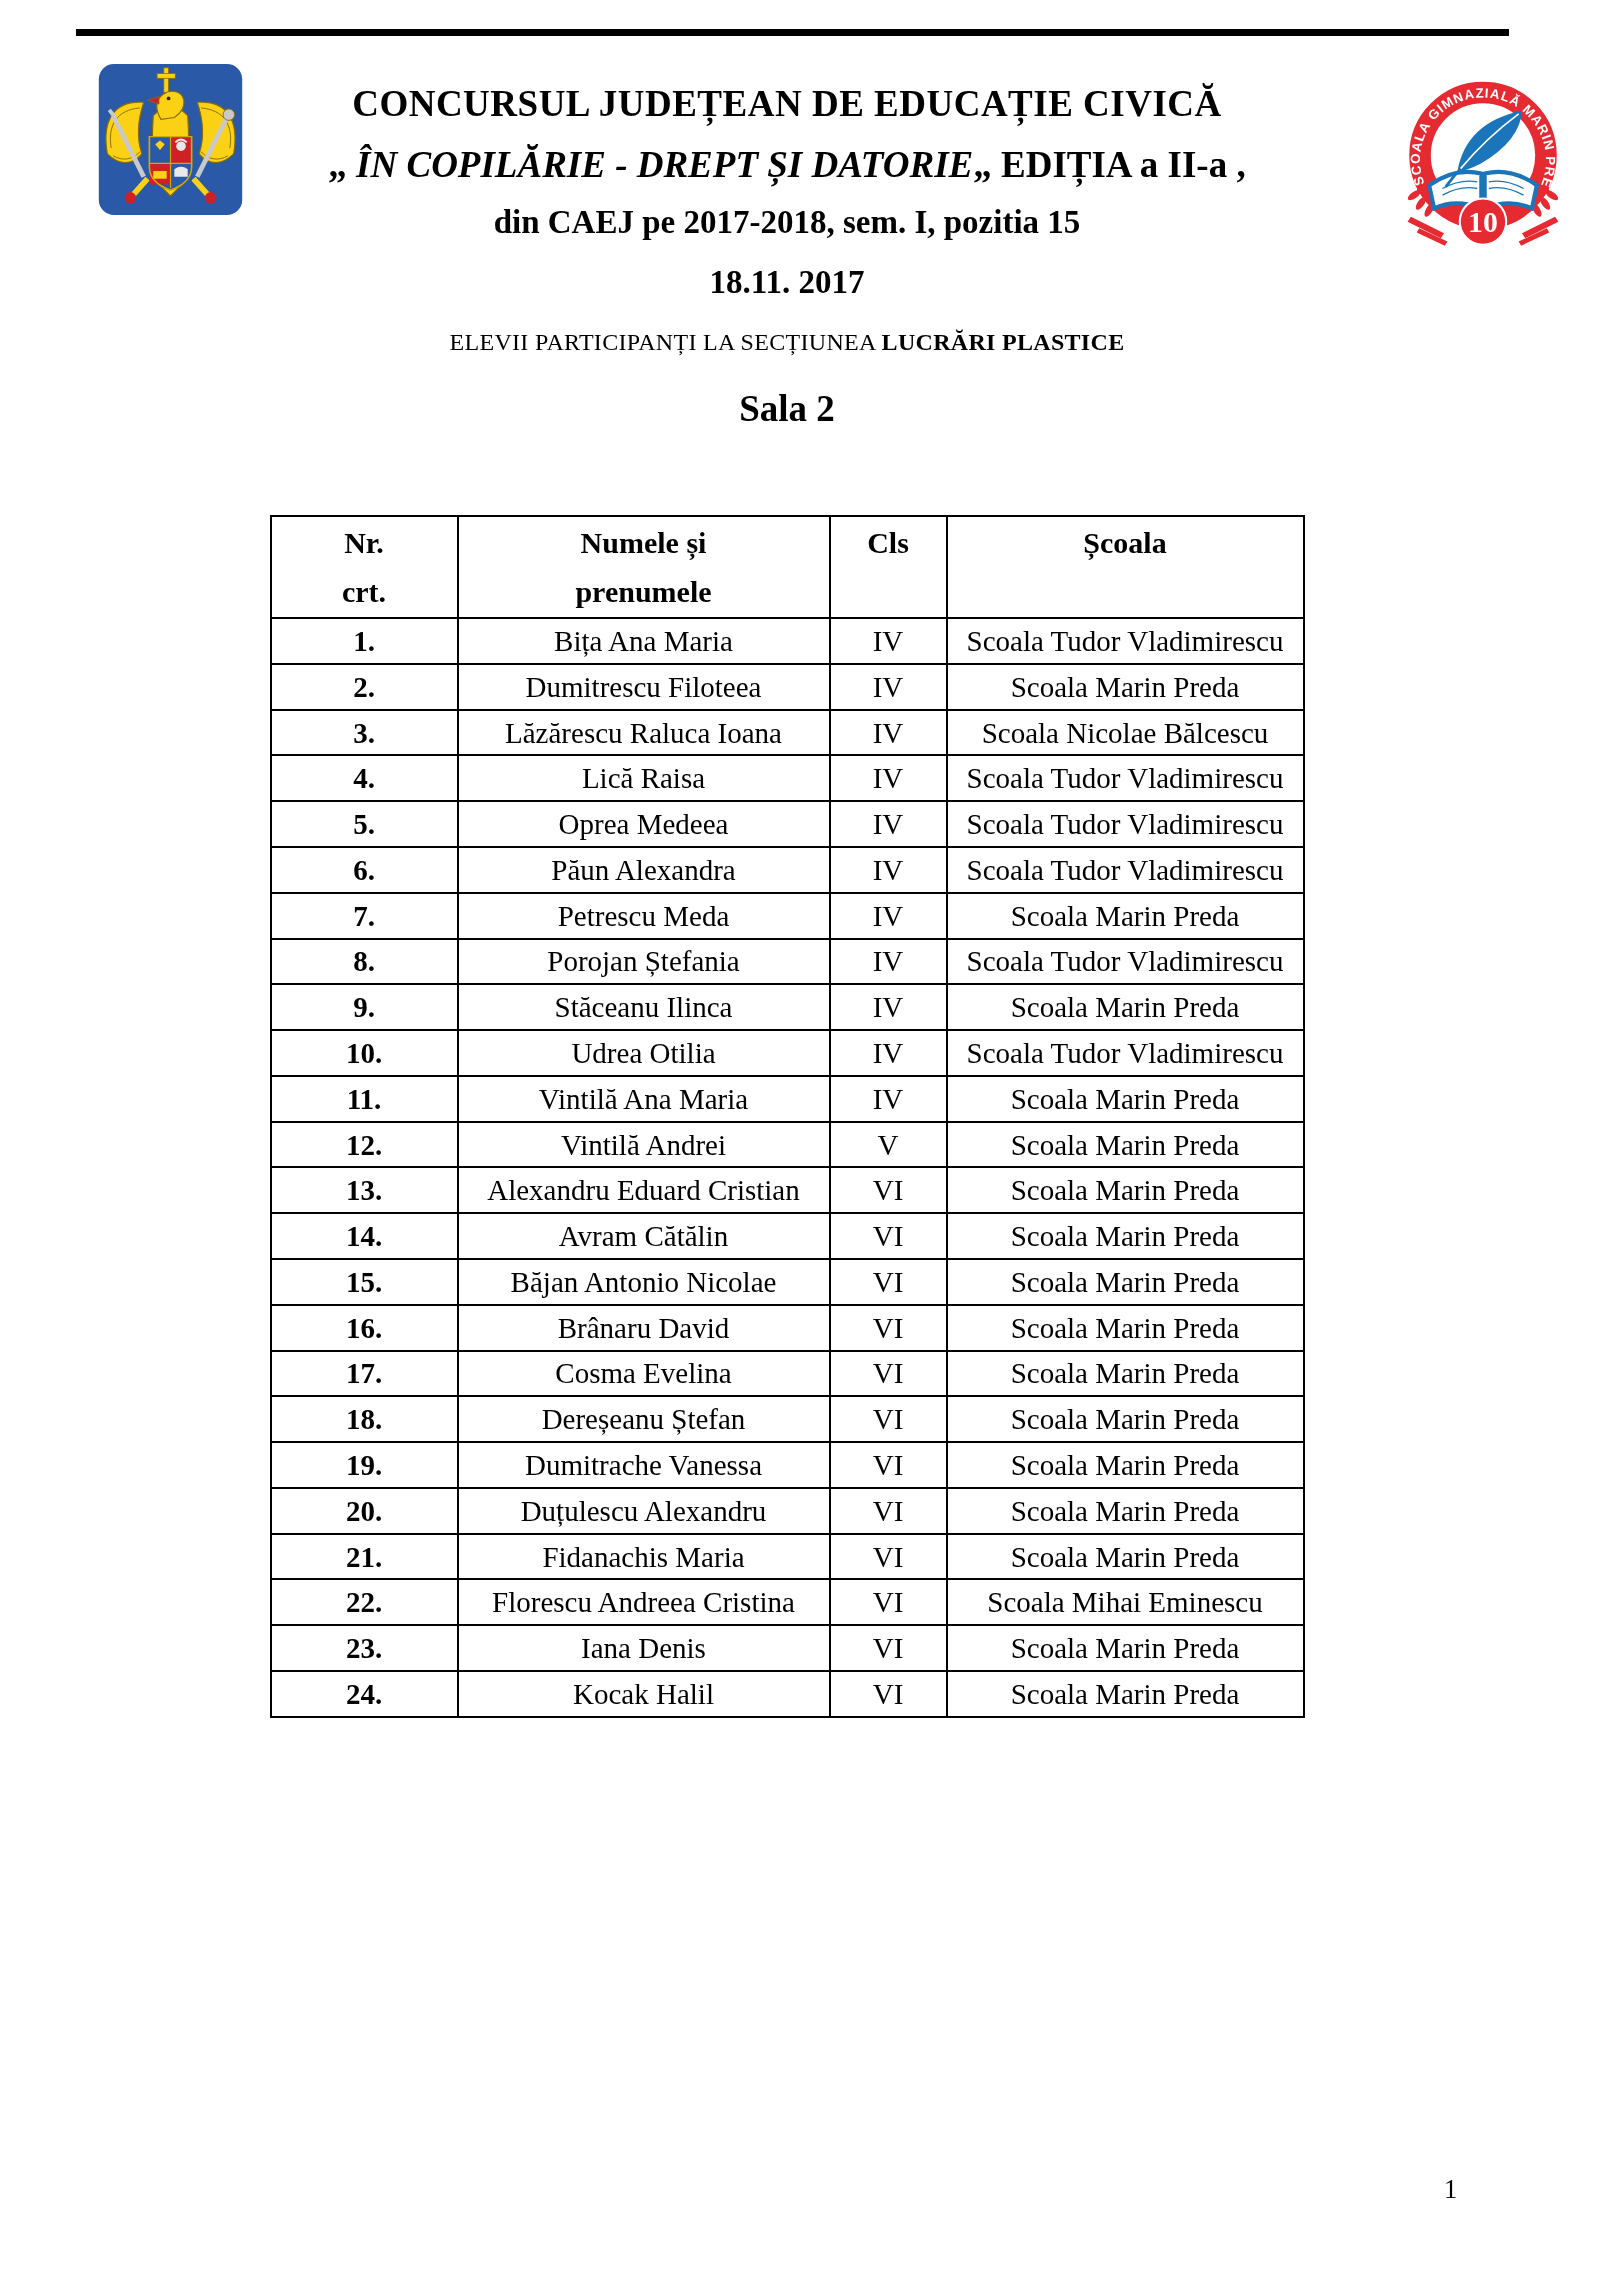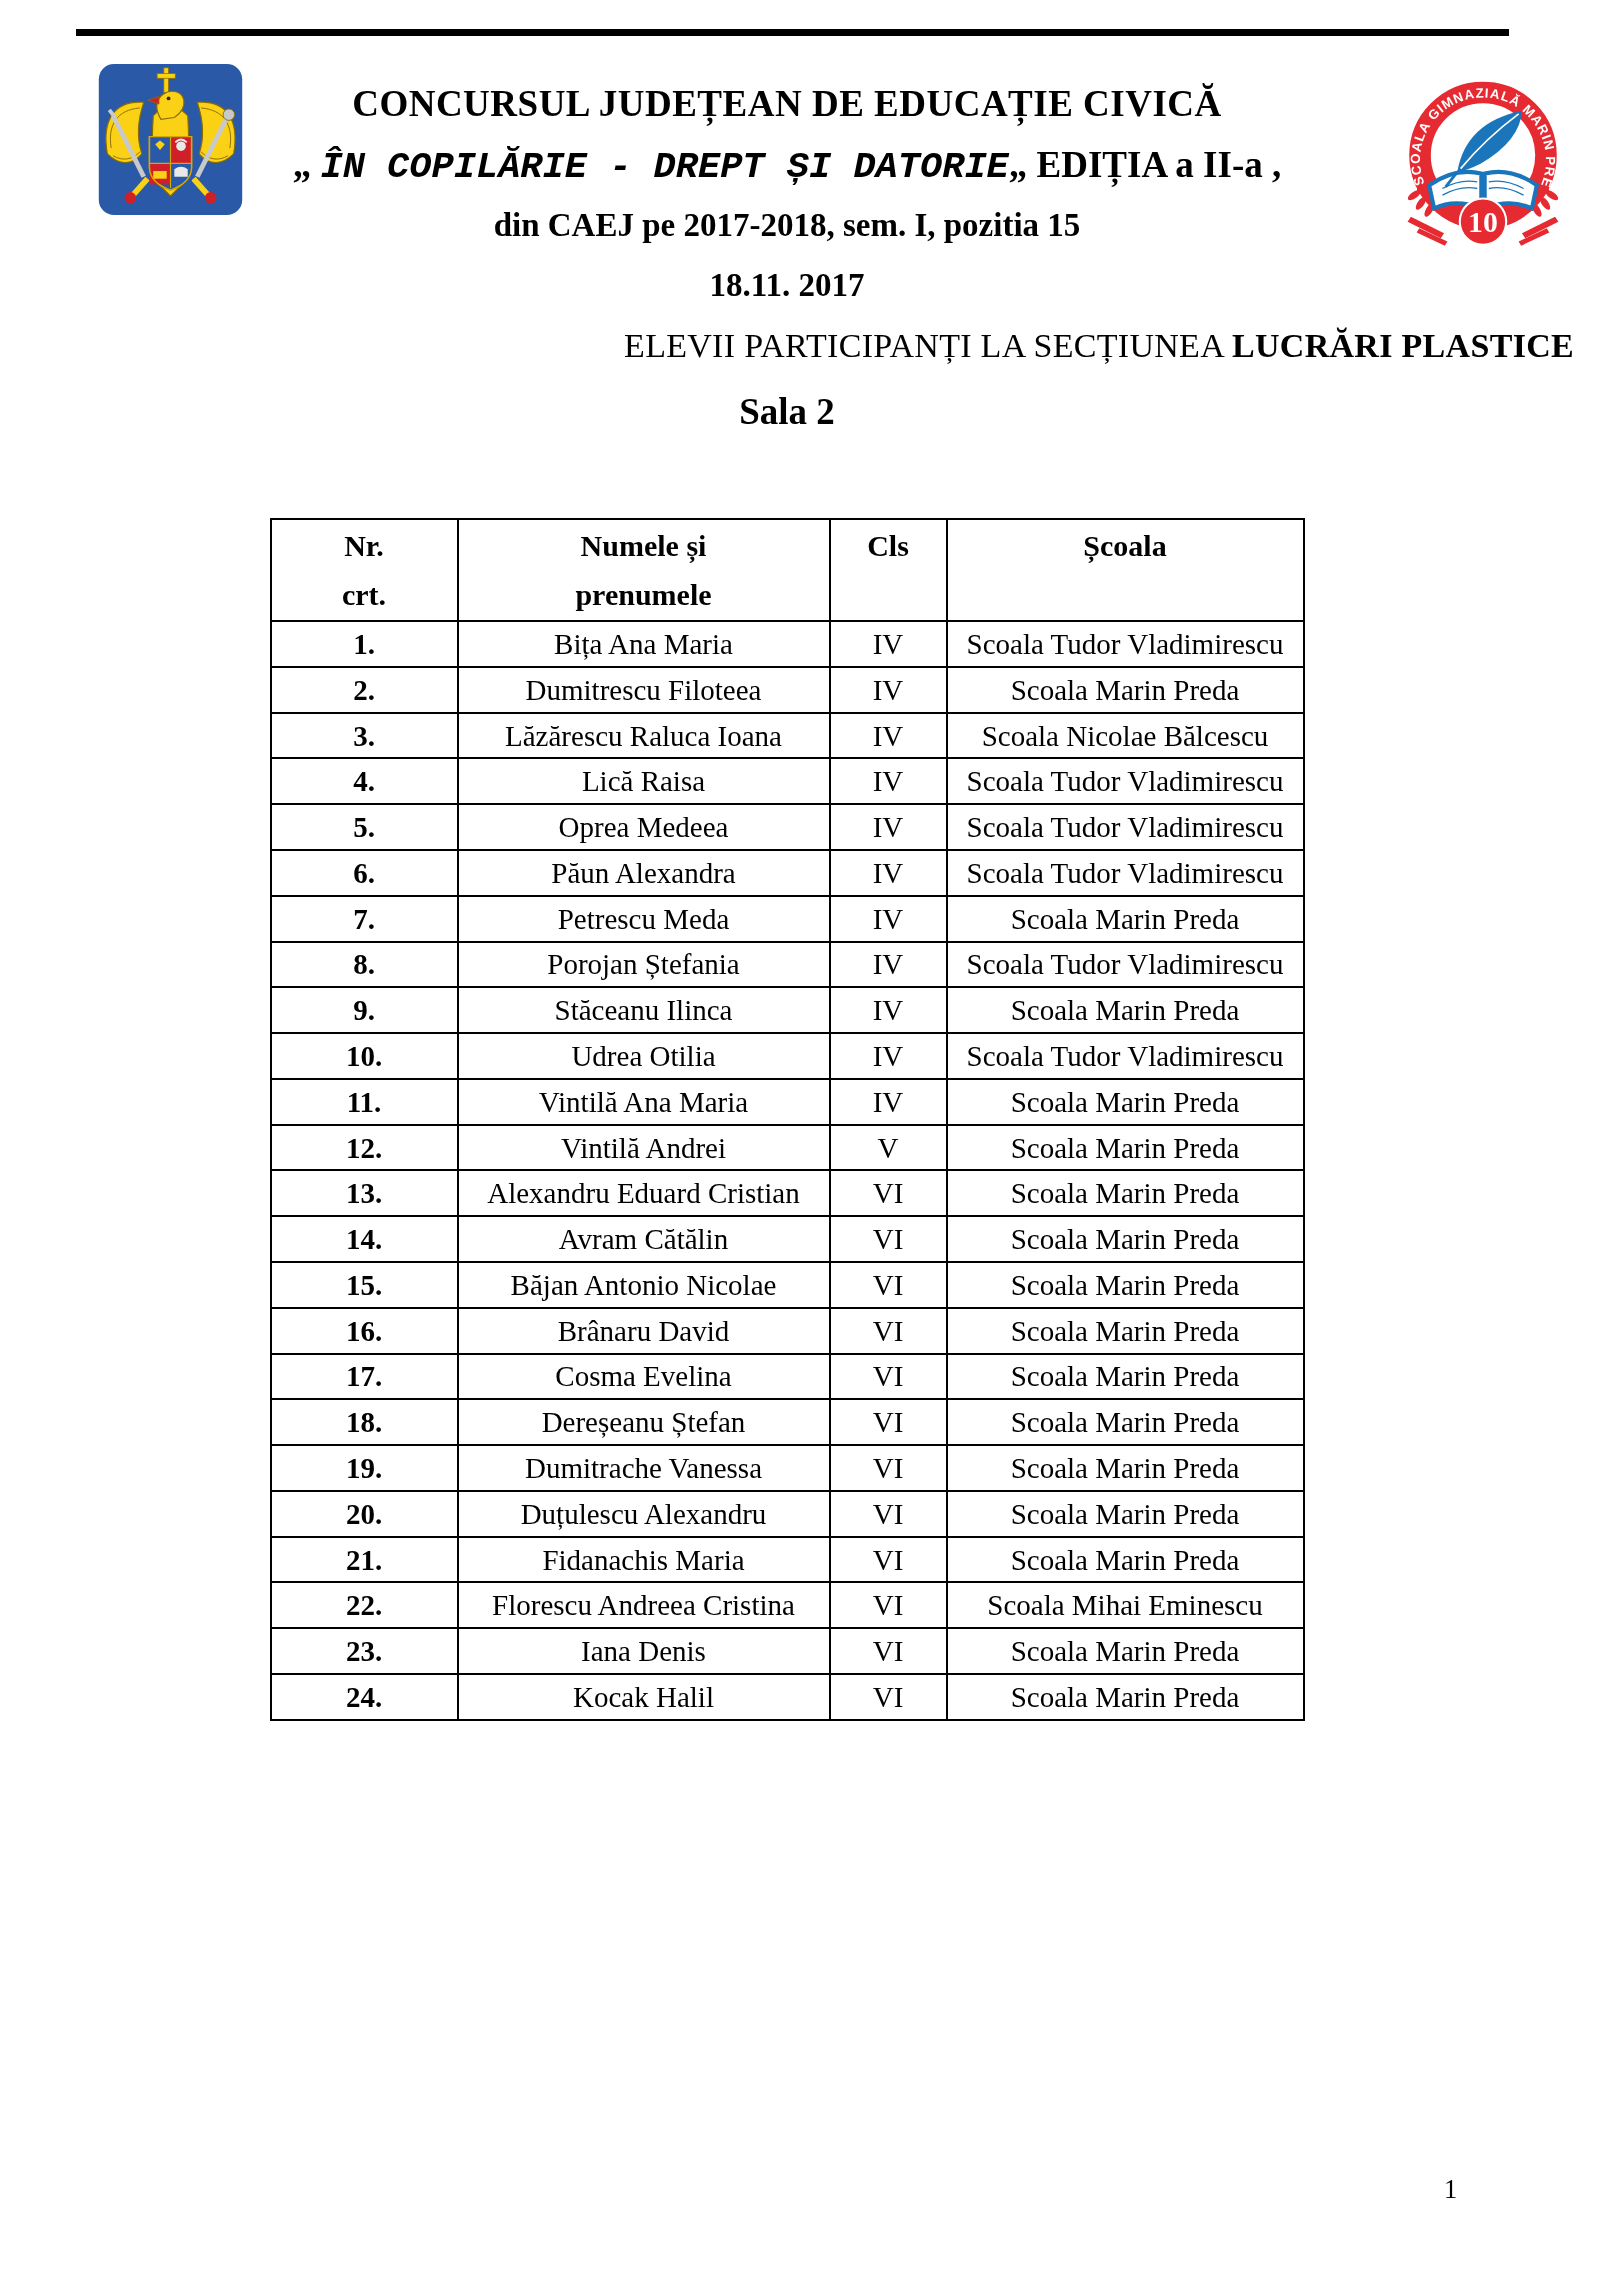--- a/index.html
+++ b/index.html
@@ -28,24 +28,24 @@
   .rule {
     margin: 29px 0 0 76px;
     width: 1433px; height: 6.9px;
     background: #000;
   }
 
   
   .title-block { margin-top: 45px; text-align: center; }
   .t1 { font-size: 37px; font-weight: bold; line-height: 45px; margin-bottom: 15.7px; letter-spacing: 0.5px; }
   .t2 { font-size: 37px; font-weight: bold; line-height: 45px; margin-bottom: 15.7px; }
-  .t2 .ital { font-style: italic; font-family: Liberation Mono, monospace; }
+  .t2 .ital { font-style: italic; }
   .t3 { font-size: 33px; font-weight: bold; line-height: 41px; margin-bottom: 18.6px; }
   .t4 { font-size: 33px; font-weight: bold; line-height: 41px; margin-bottom: 18.6px; }
-  .t5 { font-size: 34px; font-weight: normal; line-height: 43px; margin-bottom: 21.6px; letter-spacing: 0.3px; text-align: right; }
+  .t5 { font-size: 24px; font-weight: normal; line-height: 43px; margin-bottom: 21.6px; letter-spacing: 0.3px; }
   .t5 .bold { font-weight: bold; }
   .t6 { font-size: 37px; font-weight: bold; line-height: 45px; }
 
   
   table.students {
     margin: 84px auto 0 auto;
     border-collapse: collapse;
     border: 2.9px solid #000;
     table-layout: fixed;
     width: 1033px;

